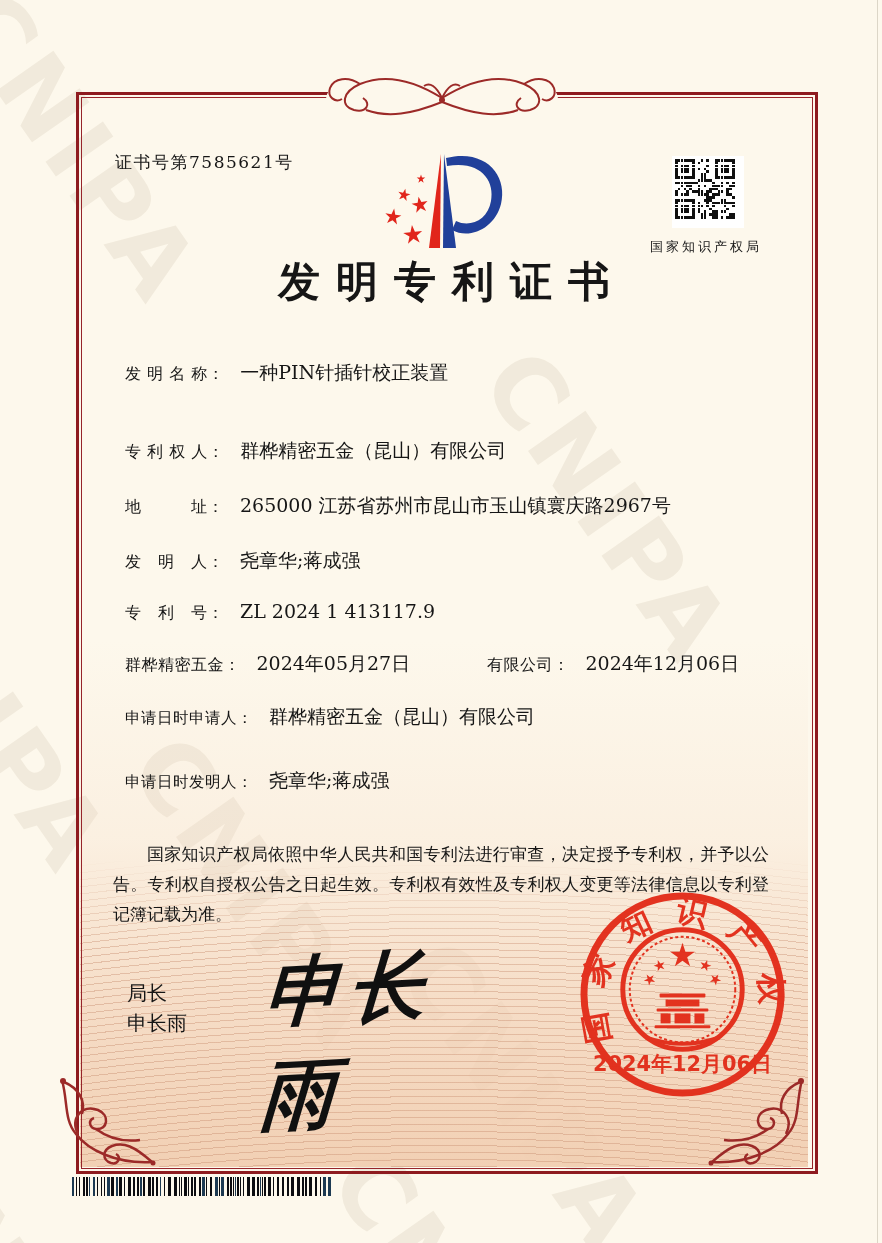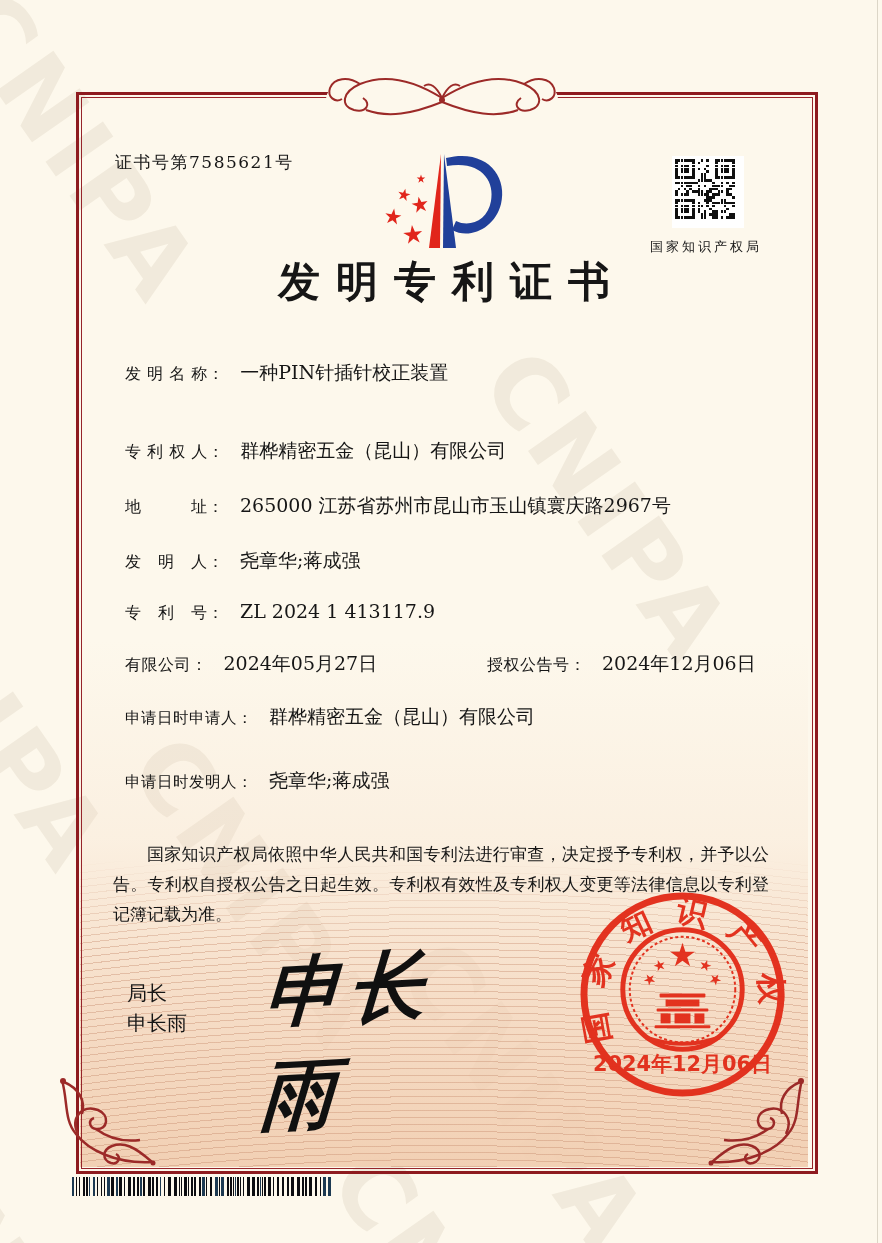--- a/index.html
+++ b/index.html
@@ -388,23 +388,23 @@
     <div class="frow r3">
       <span class="flabel">地　　　址：</span><span class="fvalue">265000 江苏省苏州市昆山市玉山镇寰庆路2967号</span>
     </div>
     <div class="frow r4">
       <span class="flabel">发　明　人：</span><span class="fvalue">尧章华;蒋成强</span>
     </div>
     <div class="frow r5">
       <span class="flabel">专　利　号：</span><span class="fvalue">ZL 2024 1 413117.9</span>
     </div>
     <div class="frow r6">
-      <span class="flabel">有限公司：</span><span class="fvalue">2024年05月27日</span>
+      <span class="flabel">群桦精密五金：</span><span class="fvalue">2024年05月27日</span>
       <span class="rcol">
-        <span class="flabel">授权公告号：</span><span class="fvalue">2024年12月06日</span>
+        <span class="flabel">有限公司：</span><span class="fvalue">2024年12月06日</span>
       </span>
     </div>
     <div class="frow r7 small-label">
       <span class="flabel">申请日时申请人：</span><span class="fvalue">群桦精密五金（昆山）有限公司</span>
     </div>
     <div class="frow r8 small-label">
       <span class="flabel">申请日时发明人：</span><span class="fvalue">尧章华;蒋成强</span>
     </div>
   </div>
 

